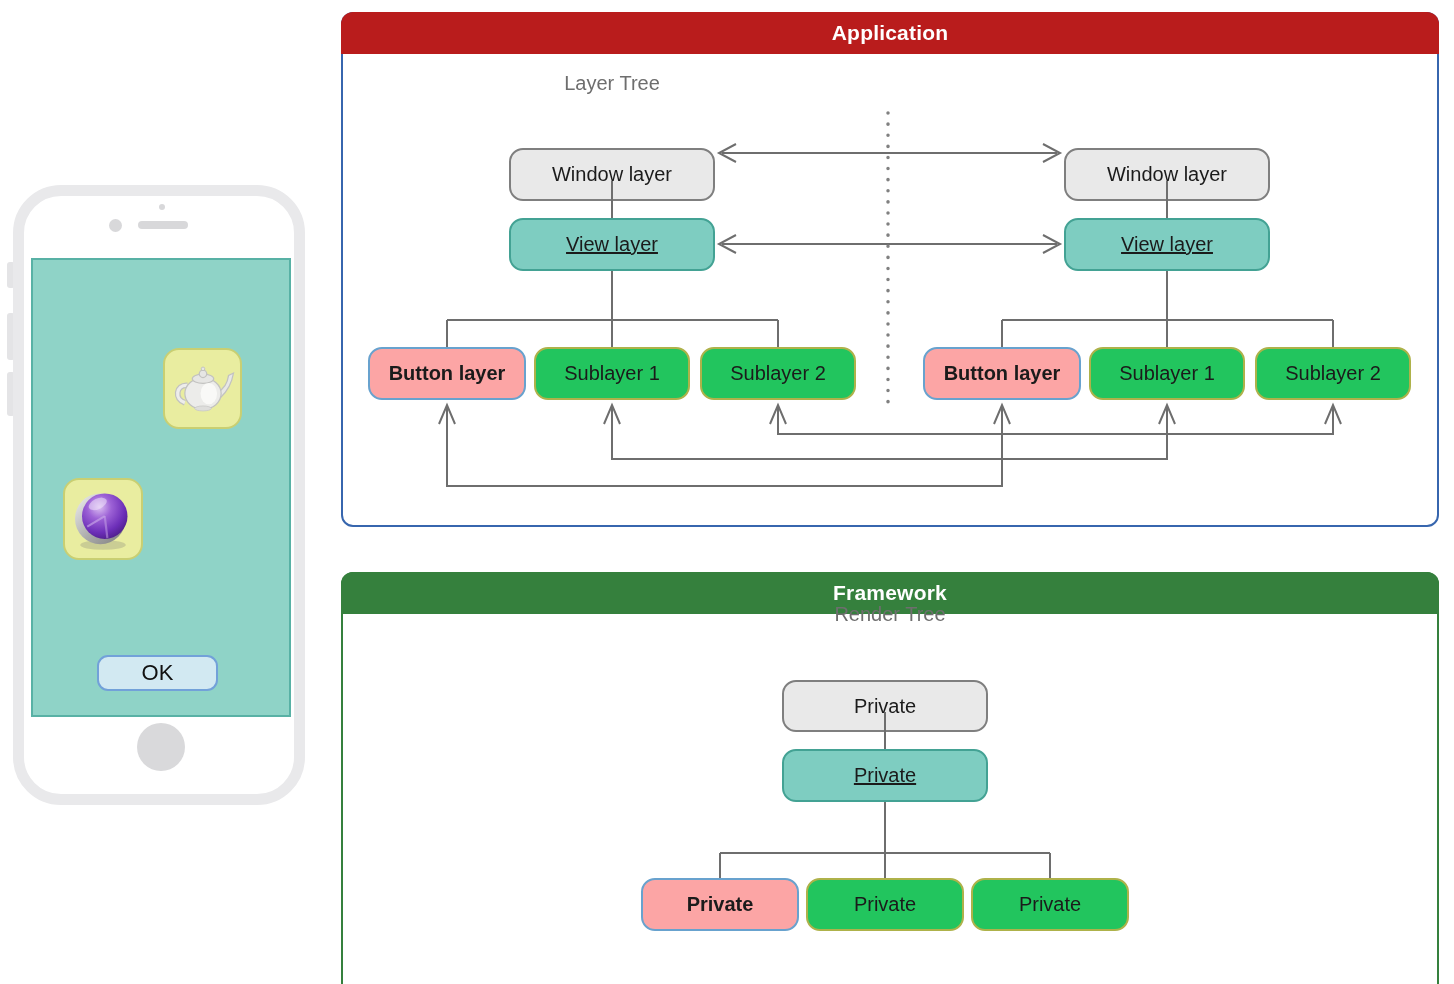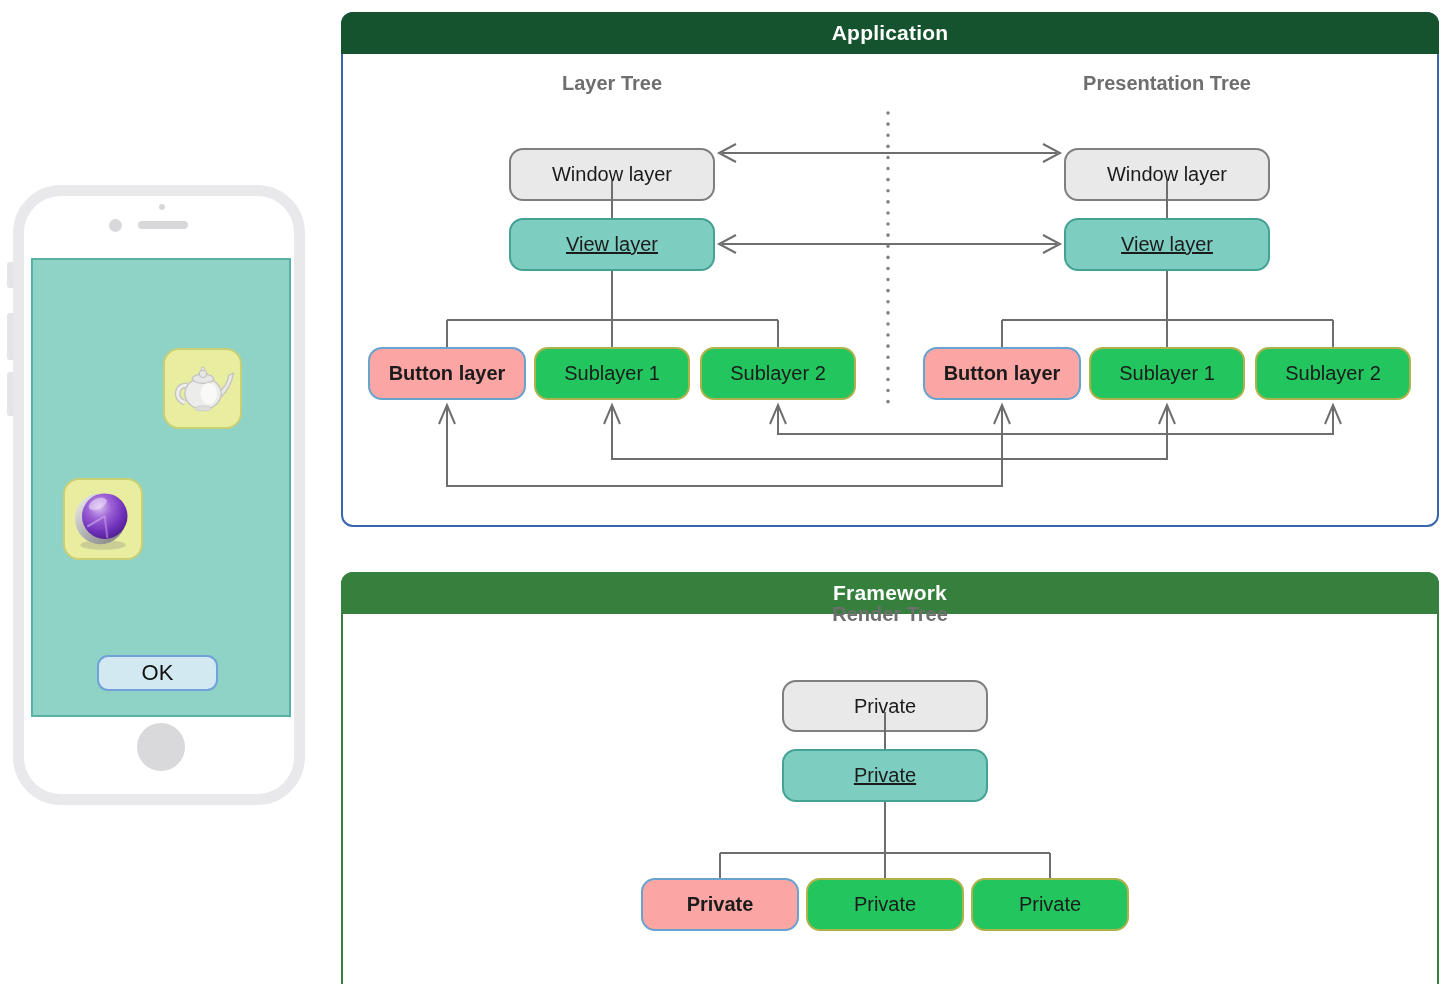--- a/index.html
+++ b/index.html
@@ -13,25 +13,25 @@
   
   .panel{position:absolute;background:#ffffff;border-radius:12px;box-sizing:border-box;}
   .panel.app{border:2px solid #3766AE;}
   .panel.fw{border:2px solid #35803D;margin-top:32px;}
   .panel-header{
     position:absolute;left:-2px;top:-2px;right:-2px;height:42px;
     border-radius:12px 12px 0 0;
     display:flex;align-items:center;justify-content:center;
     color:#ffffff;font-size:21px;font-weight:bold;letter-spacing:.2px;
   }
-  .panel.app .panel-header{background:#14532d;}
+  .panel.app .panel-header{background:#b91c1c;}
   .panel.fw .panel-header{background:#35803D;}
   .tree-title{
     position:absolute;text-align:center;
-    color:#6E6E6E;font-size:20px;font-weight:bold;
+    color:#6E6E6E;font-size:20px;font-weight:normal;
   }
   
   .node{
     position:absolute;box-sizing:border-box;
     display:flex;align-items:center;justify-content:center;
     border-radius:14px;border:2px solid;
     font-size:20px;color:#1b1b1b;white-space:nowrap;
   }
   .node.gray  {background:#E9E9E9;border-color:#7F7F7F;margin-top:20px;}
   .node.teal  {background:#7ECDC1;border-color:#43A294;text-decoration:underline;}
@@ -137,21 +137,20 @@
     <div class="home-btn"></div>
   </div>
 
   <div class="panel app" style="left:341px;top:12px;width:1098px;height:515px;">
     <div class="panel-header">
       <span>Application</span>
     </div>
   </div>
 
   <div class="tree-title" style="left:462px;top:72px;width:300px;">Layer Tree</div>
-  <div class="tree-title" style="left:1017px;top:72px;width:300px;">Presentation Tree</div>
 
   <div class="node gray" style="left:509px;top:128px;width:206px;height:53px;">Window layer</div>
   <div class="node teal" style="left:509px;top:218px;width:206px;height:53px;">View layer</div>
   <div class="node blue" style="left:368px;top:347px;width:158px;height:53px;">Button layer</div>
   <div class="node yellow" style="left:534px;top:347px;width:156px;height:53px;">Sublayer 1</div>
   <div class="node yellow" style="left:700px;top:347px;width:156px;height:53px;">Sublayer 2</div>
 
   <div class="node gray" style="left:1064px;top:128px;width:206px;height:53px;">Window layer</div>
   <div class="node teal" style="left:1064px;top:218px;width:206px;height:53px;">View layer</div>
   <div class="node blue" style="left:923px;top:347px;width:158px;height:53px;">Button layer</div>

